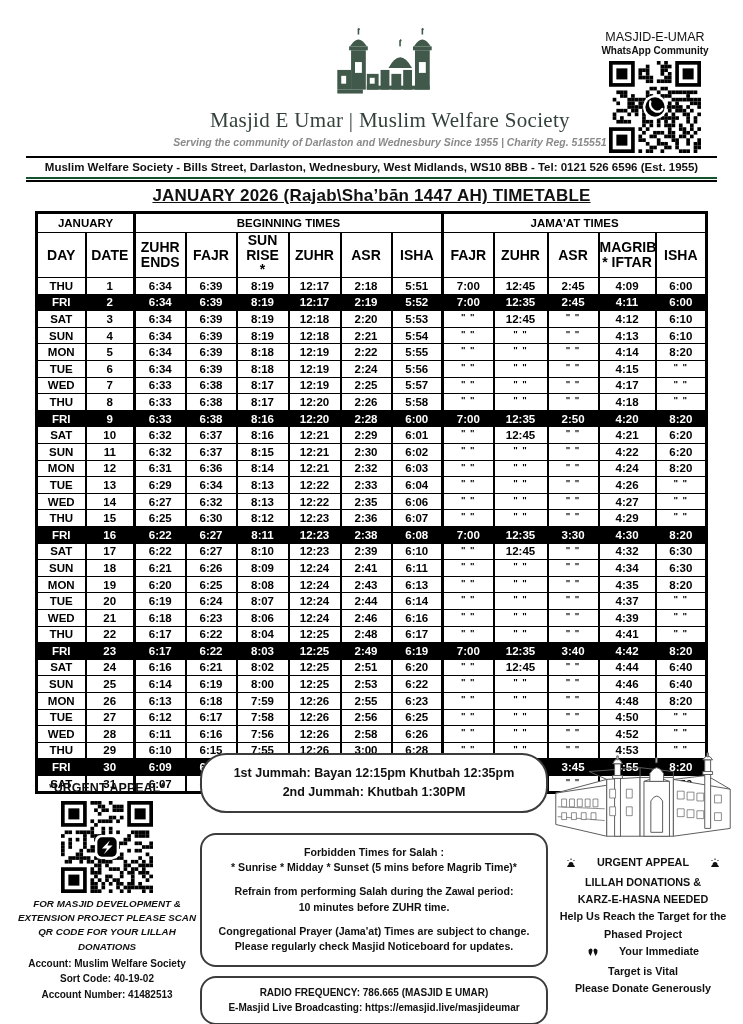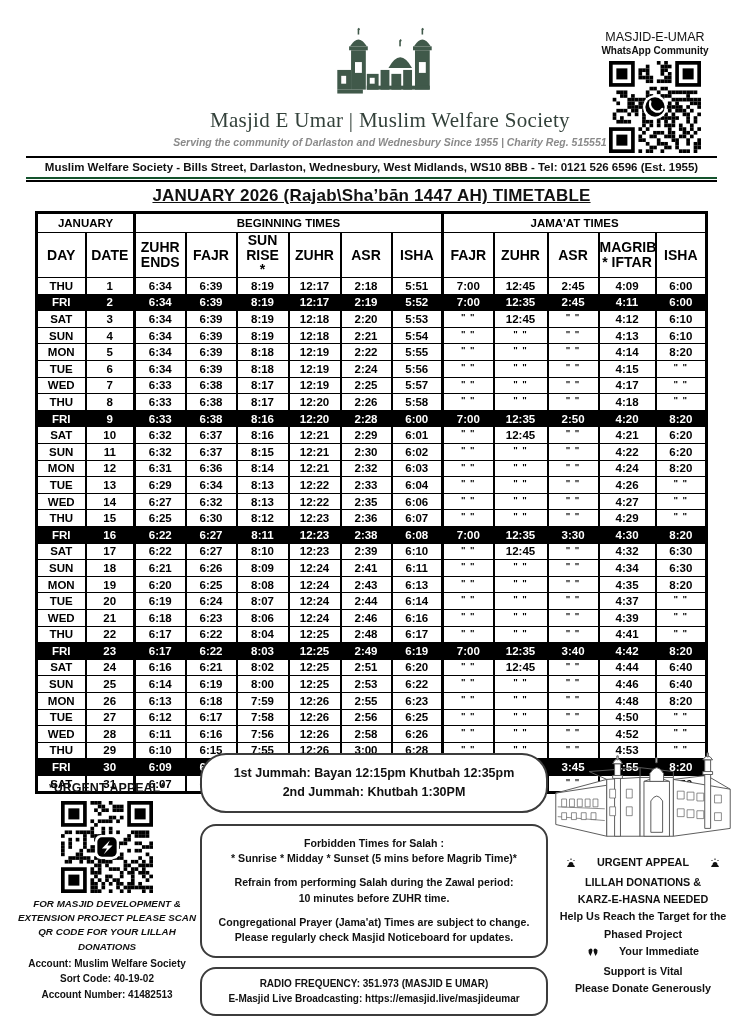--- a/index.html
+++ b/index.html
@@ -34,21 +34,21 @@
   .timetable td.ditto{font-size:9.5px;letter-spacing:1px;vertical-align:top;line-height:1.2;}
 
   
   .f-left{position:absolute;left:16px;top:755px;width:182px;text-align:center;font-weight:bold;margin-top:26px;}
   .f-left .fl-title{font-size:12.5px;}
   .f-left .qr{width:92px;height:92px;margin:6px auto 4px;}
   .f-left .fl-caption{font-size:9.8px;line-height:1.45;font-style:italic;}
   .f-left .fl-acct{font-size:10px;line-height:1.55;margin-top:2px;}
   .rbox{border:2px solid #3c3c3c;border-radius:16px;text-align:center;font-weight:bold;background:#fff;}
   .f-mid{position:absolute;left:200px;top:753px;width:348px;}
-  .box-jummah{padding:9px 6px;font-size:12.5px;line-height:1.5;margin-bottom:11px;border-radius:26px;}
+  .box-jummah{padding:9px 6px;font-size:12.5px;line-height:1.5;margin-bottom:20px;border-radius:26px;}
   .box-forbidden{padding:10px 8px;font-size:10.6px;line-height:1.45;margin-bottom:9px;}
   .box-forbidden .para{margin-bottom:9px;}
   .box-forbidden .para:last-child{margin-bottom:0;}
   .box-radio{padding:7px 4px;font-size:10px;line-height:1.55;}
   .f-right{position:absolute;left:549px;top:750px;width:188px;text-align:center;font-weight:bold;}
   .mosque-art{width:188px;height:98px;display:block;}
   .fr-lines{font-size:10.8px;line-height:1.6;margin-top:6px;}
   .icon-row{display:inline-flex;align-items:center;gap:20px;}
   .mini-icon{width:12px;height:12px;display:inline-block;vertical-align:-1px;}
 </style>
@@ -1070,21 +1070,21 @@
       <div class="para">
         <div>Refrain from performing Salah during the Zawal period:</div>
         <div>10 minutes before ZUHR time.</div>
       </div>
       <div class="para">
         <div>Congregational Prayer (Jama'at) Times are subject to change.</div>
         <div>Please regularly check Masjid Noticeboard for updates.</div>
       </div>
     </div>
     <div class="rbox box-radio">
-      <div>RADIO FREQUENCY: 351.973 (MASJID E UMAR)</div>
+      <div>RADIO FREQUENCY: 786.665 (MASJID E UMAR)</div>
       <div>E-Masjid Live Broadcasting: https://emasjid.live/masjideumar</div>
     </div>
   </div>
 
   <div class="f-right">
     <svg class="mosque-art" viewBox="0 0 190 100">
       <g fill="#fff" stroke="#5a5a5a" stroke-width="1" stroke-linejoin="round">
         <path d="M6 44 L58 30 L58 88 L6 76 Z"></path>
         <path d="M6 44 L58 36" fill="none"></path>
         <path d="M8 58 L56 60 M8 68 L56 72" fill="none" stroke-width=".7"></path>
@@ -1137,18 +1137,18 @@
       <div>KARZ-E-HASNA NEEDED</div>
       <div>Help Us Reach the Target for the</div>
       <div>Phased Project</div>
       <div class="icon-row">
         <svg class="mini-icon" viewBox="0 0 12 12">
             <path d="M1.5 4 q2-2.5 3.5-1 q1 1.2 0 3.5 l-1.5 3.5 q-2.5-2.5-2-6 Z" fill="#111"></path>
             <path d="M10.5 4 q-2-2.5-3.5-1 q-1 1.2 0 3.5 l1.5 3.5 q2.5-2.5 2-6 Z" fill="#111"></path>
           </svg>
         <span>Your Immediate</span>
       </div>
-      <div>Support is Vital</div>
+      <div>Target is Vital</div>
       <div>Please Donate Generously</div>
     </div>
   </div>
 
 </div>
 
 </body></html>

